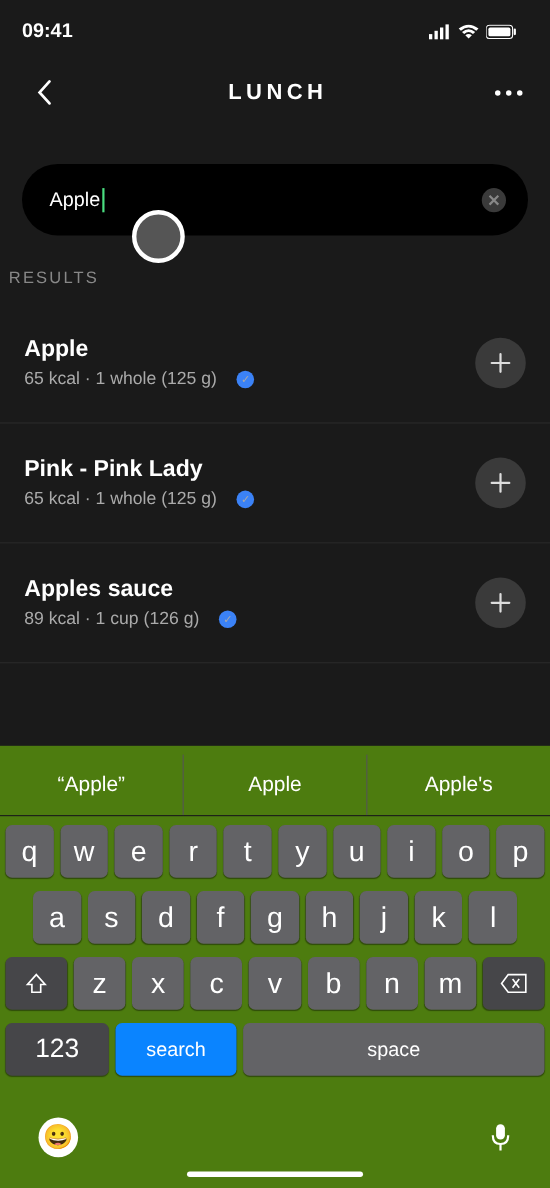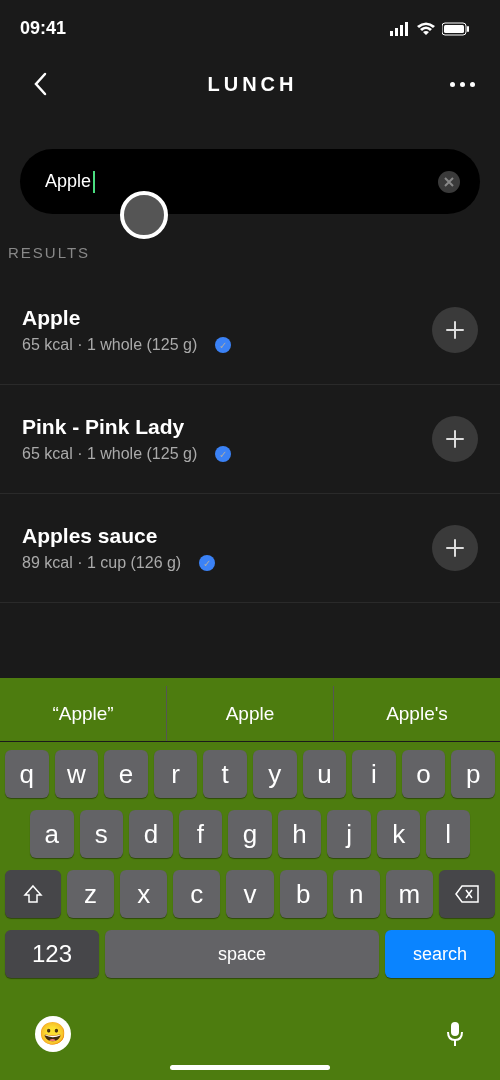--- a/index.html
+++ b/index.html
@@ -194,22 +194,22 @@
       <div class="key">m</div>
       <div class="key key-backspace">
         <svg width="26" height="20" viewBox="0 0 26 20">
             <path d="M8 2 L24 2 L24 18 L8 18 L2 10 Z" stroke="#fff" stroke-width="1.5" fill="none"></path>
             <path d="M12 6 L18 14 M18 6 L12 14" stroke="#fff" stroke-width="1.5"></path>
           </svg>
       </div>
     </div>
     <div class="key-row">
       <div class="key key-123">123</div>
+      <div class="key key-search">search</div>
       <div class="key key-space">space</div>
-      <div class="key key-search">search</div>
     </div>
   </div>
   <div class="keyboard-bottom">
     <div class="emoji-btn">
       <span>😀</span>
     </div>
     <div class="mic-btn">
       <svg width="20" height="28" viewBox="0 0 20 28">
           <rect x="6" y="2" width="8" height="14" rx="4" fill="#fff"></rect>
           <path d="M3 12 Q3 20 10 20 Q17 20 17 12" stroke="#fff" stroke-width="2" fill="none"></path>

